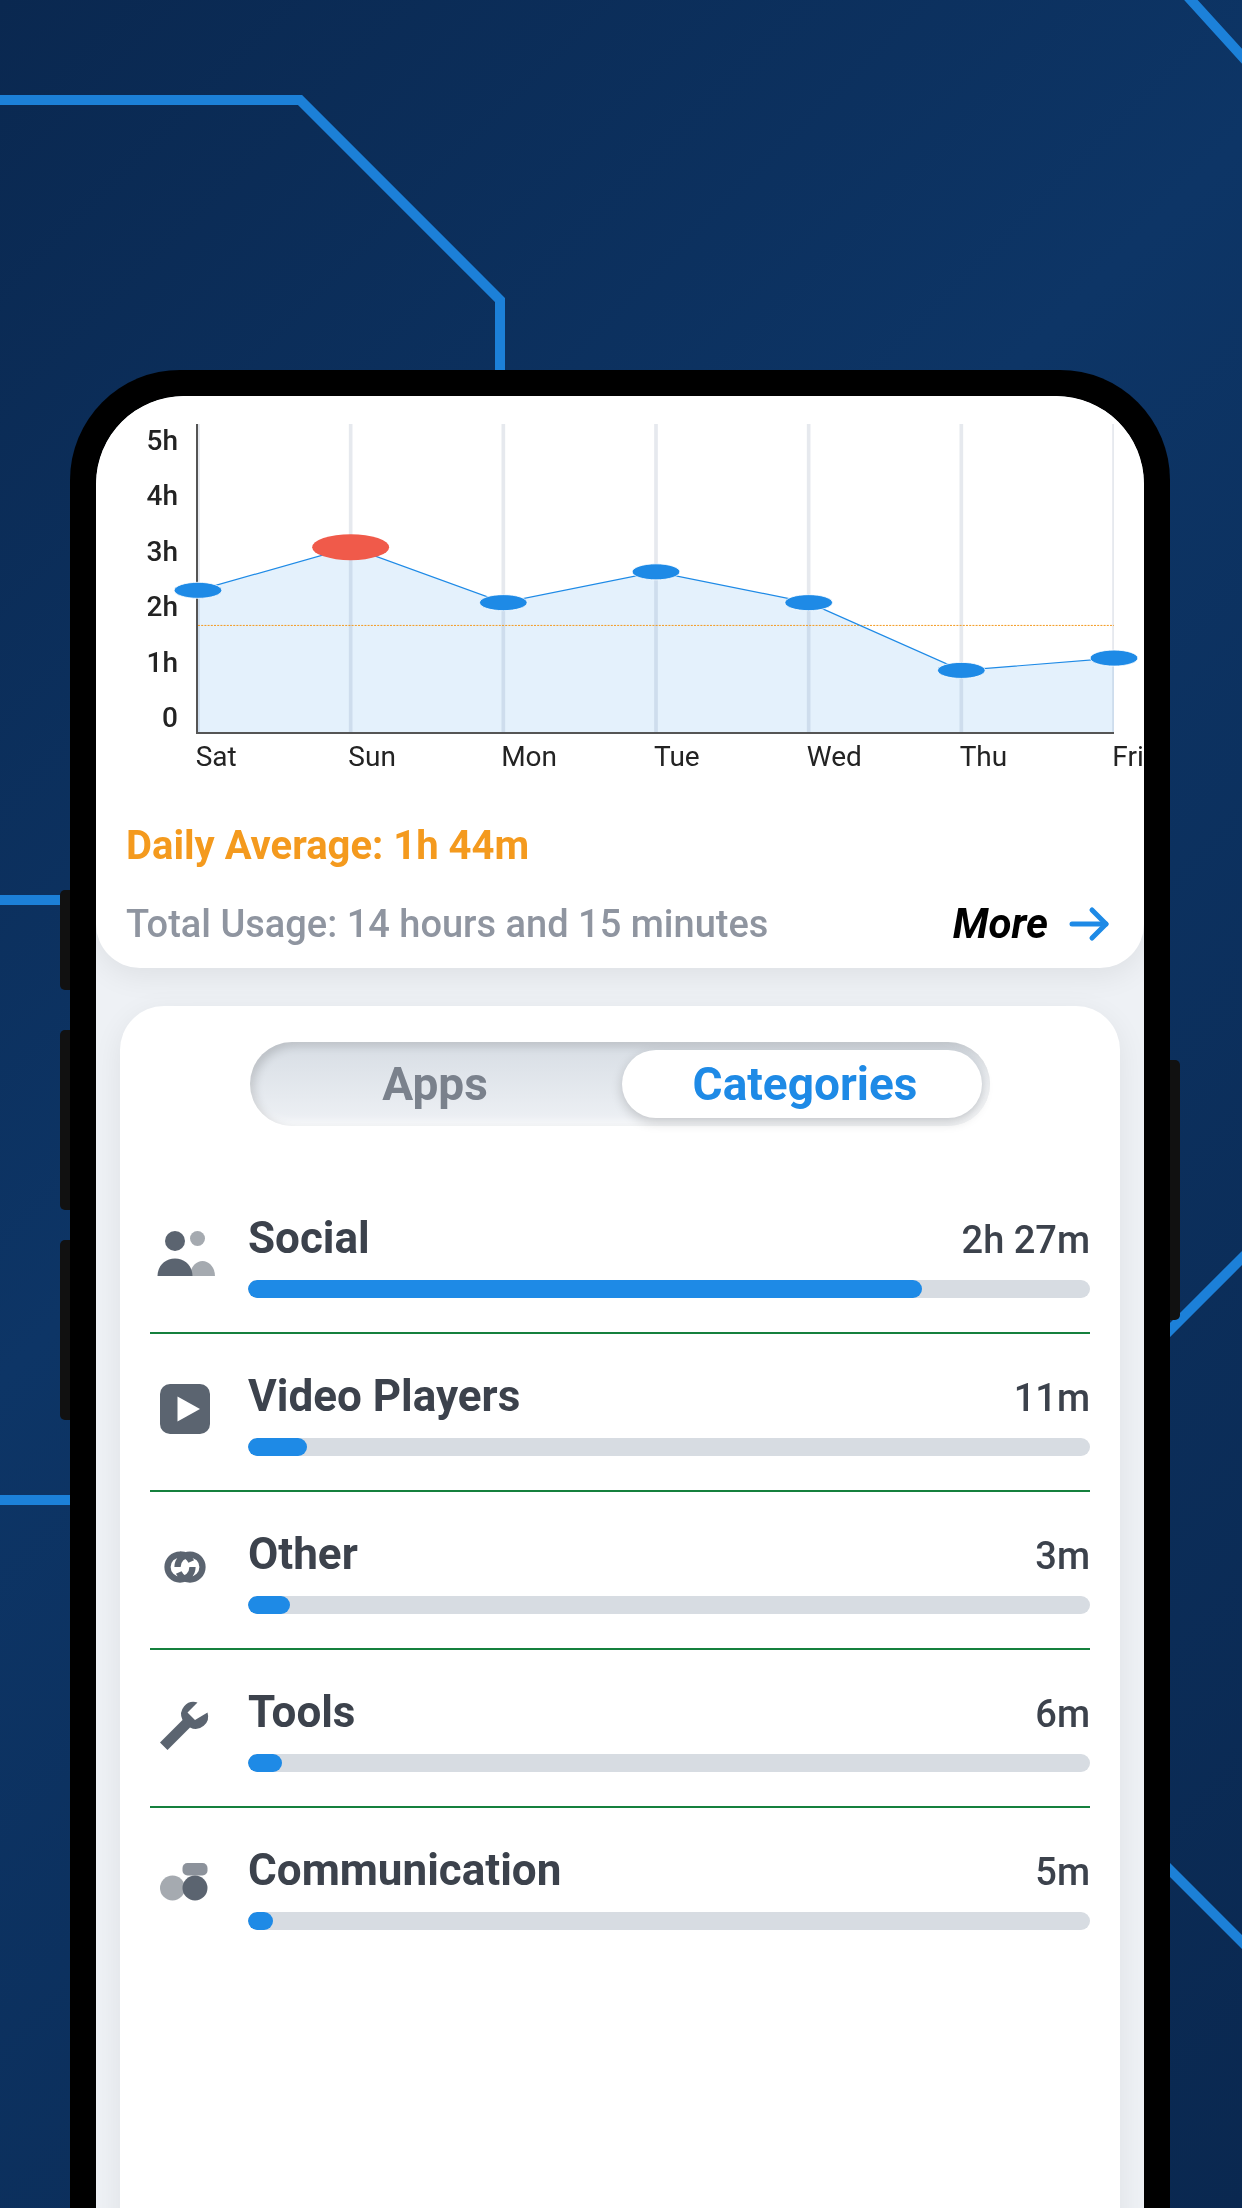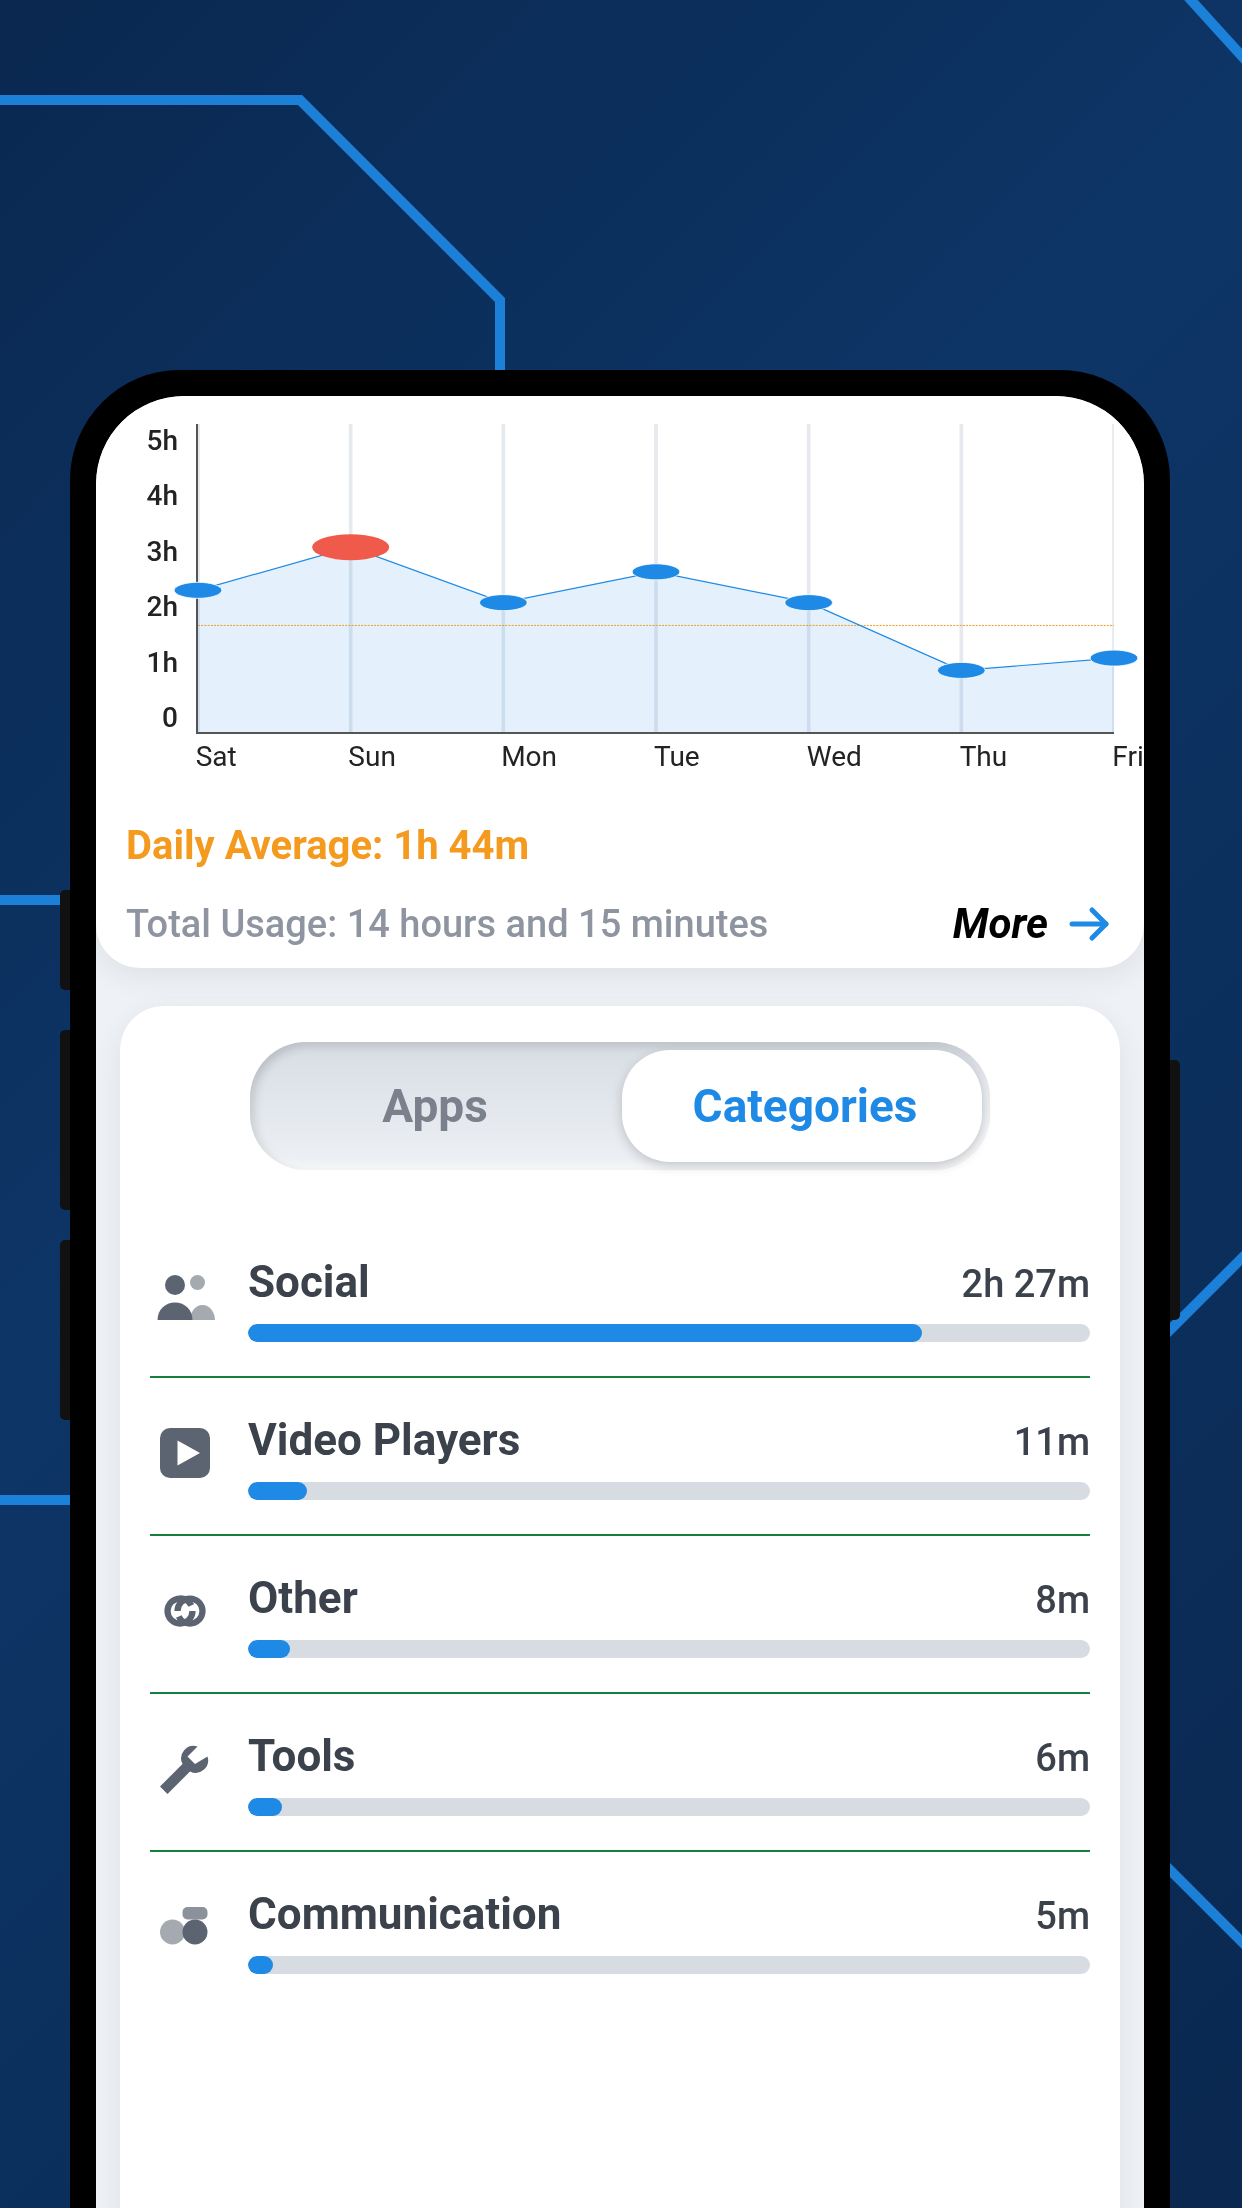--- a/index.html
+++ b/index.html
@@ -107,21 +107,21 @@
   .more-btn svg { width: 48px; height: 48px; }
 
   
   .cat-card {
     margin: 0 24px;
     padding: 36px 30px 0 30px;
     flex: 1;
   }
   .seg {
     margin: 0 auto 50px auto;
-    width: 740px; height: 128px;
+    width: 740px; height: 84px;
     background: linear-gradient(180deg,#d7dde4,#eef1f5);
     border-radius: 56px;
     display: flex; align-items: center;
     box-shadow: inset 4px 4px 10px rgba(0,0,0,0.15), inset -4px -4px 10px rgba(255,255,255,0.7);
     position: relative;
   }
   .seg-item {
     flex: 1; text-align: center;
     font-size: 46px; font-weight: 700;
     color: #7a818c;
@@ -284,21 +284,21 @@
           </div>
           <div class="cat-row">
       <div class="cat-icon">
         <svg viewBox="0 0 24 24">
                 <use href="#link-icon"></use>
               </svg>
       </div>
       <div class="cat-body">
         <div class="cat-head">
           <span class="cat-name">Other</span>
-          <span class="cat-time">8m</span>
+          <span class="cat-time">3m</span>
         </div>
         <div class="cat-bar">
           <div class="cat-bar-fill" style="width:5%"></div>
         </div>
       </div>
           </div>
           <div class="cat-row">
       <div class="cat-icon">
         <svg viewBox="0 0 24 24">
                 <use href="#wrench-icon"></use>

